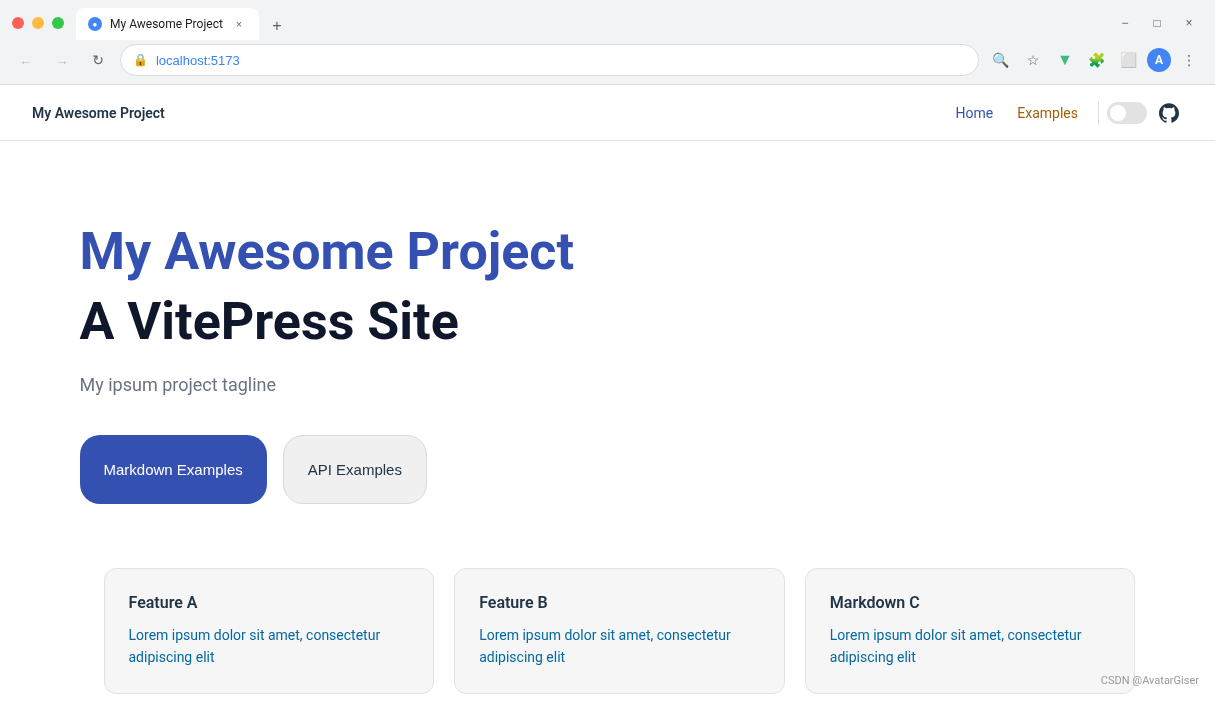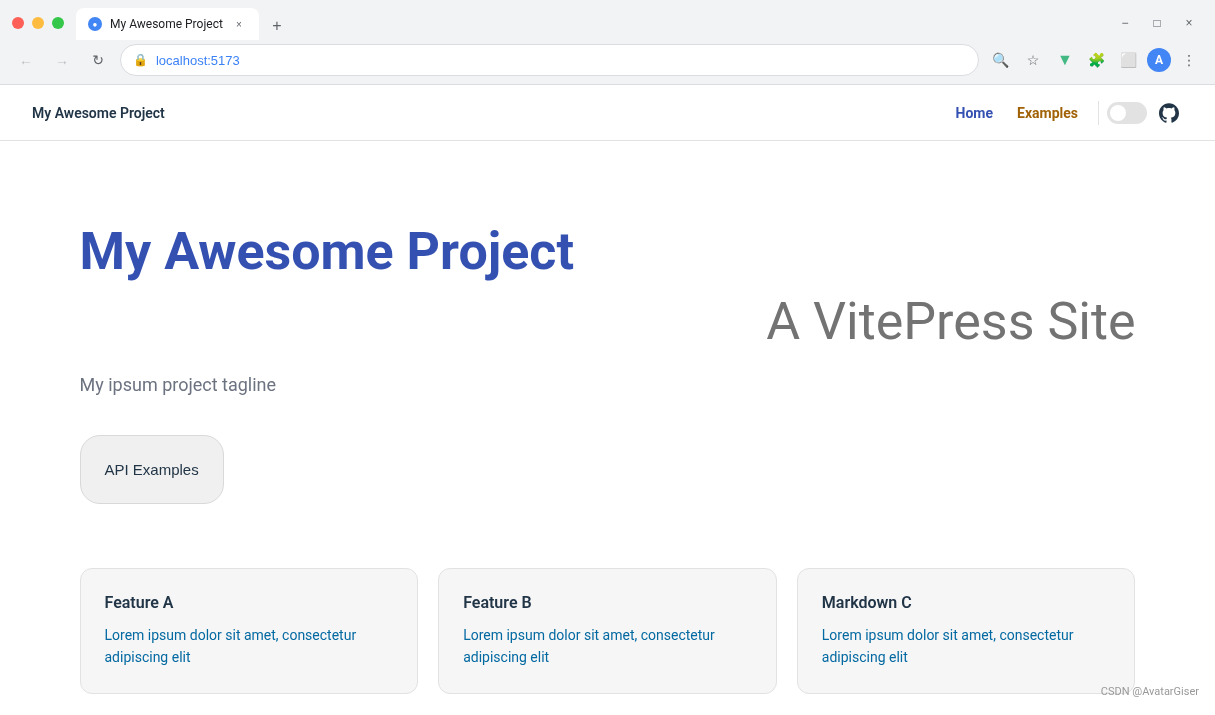--- a/index.html
+++ b/index.html
@@ -185,21 +185,20 @@
     }
     .site-logo {
       font-size: 14px;
       font-weight: 600;
       color: #213547;
       flex: 1;
     }
     .nav-links {
       display: flex;
       align-items: center;
-      font-weight: bold;
     }
     .nav-link {
       font-size: 14px;
       color: #a16207;
       text-decoration: none;
       padding: 4px 12px;
       border-radius: 4px;
       cursor: pointer;
     }
     .nav-link.active { color: #3451b2; }
@@ -246,25 +245,24 @@
     }
     .hero-title-main {
       font-size: 52px;
       font-weight: 700;
       color: #3451b2;
       line-height: 1.2;
       margin-bottom: 8px;
     }
     .hero-title-sub {
       font-size: 52px;
-      font-weight: 400;
-      color: #737373;
+      font-weight: 700;
+      color: #0f172a;
       line-height: 1.2;
       margin-bottom: 20px;
-      text-align: right;
     }
     .hero-tagline {
       font-size: 18px;
       color: #6b7280;
       margin-bottom: 40px;
     }
     .hero-actions {
       display: flex;
       gap: 16px;
       margin-bottom: 64px;
@@ -290,20 +288,21 @@
       font-weight: 500;
       cursor: pointer;
       text-decoration: none;
     }
 
     
     .features-grid {
       display: grid;
       grid-template-columns: repeat(3, 1fr);
       gap: 20px;
+      margin-left: 24px;
     }
     .feature-card {
       background: #f6f6f7;
       border-radius: 12px;
       padding: 24px;
       border: 1px solid #e2e2e3;
     }
     .feature-title {
       font-size: 16px;
       font-weight: 600;
@@ -312,21 +311,21 @@
     }
     .feature-desc {
       font-size: 14px;
       color: #0369a1;
       line-height: 1.6;
     }
 
     
     .watermark {
       position: fixed;
-      bottom: 17px;
+      bottom: 28px;
       right: 16px;
       font-size: 11px;
       color: #999;
     }
   </style>
 </head>
 <body>
 
 <div class="browser-chrome">
 
@@ -389,20 +388,21 @@
         </svg>
       </a>
     </div>
   </nav>
 
   <section class="hero">
     <h1 class="hero-title-main">My Awesome Project</h1>
     <h1 class="hero-title-sub">A VitePress Site</h1>
     <p class="hero-tagline">My ipsum project tagline</p>
     <div class="hero-actions">
+      <button class="btn-primary">Markdown Examples</button>
       <button class="btn-secondary">API Examples</button>
     </div>
 
     <div class="features-grid">
       <div class="feature-card">
         <div class="feature-title">Feature A</div>
         <div class="feature-desc">Lorem ipsum dolor sit amet, consectetur adipiscing elit</div>
       </div>
       <div class="feature-card">
         <div class="feature-title">Feature B</div>

